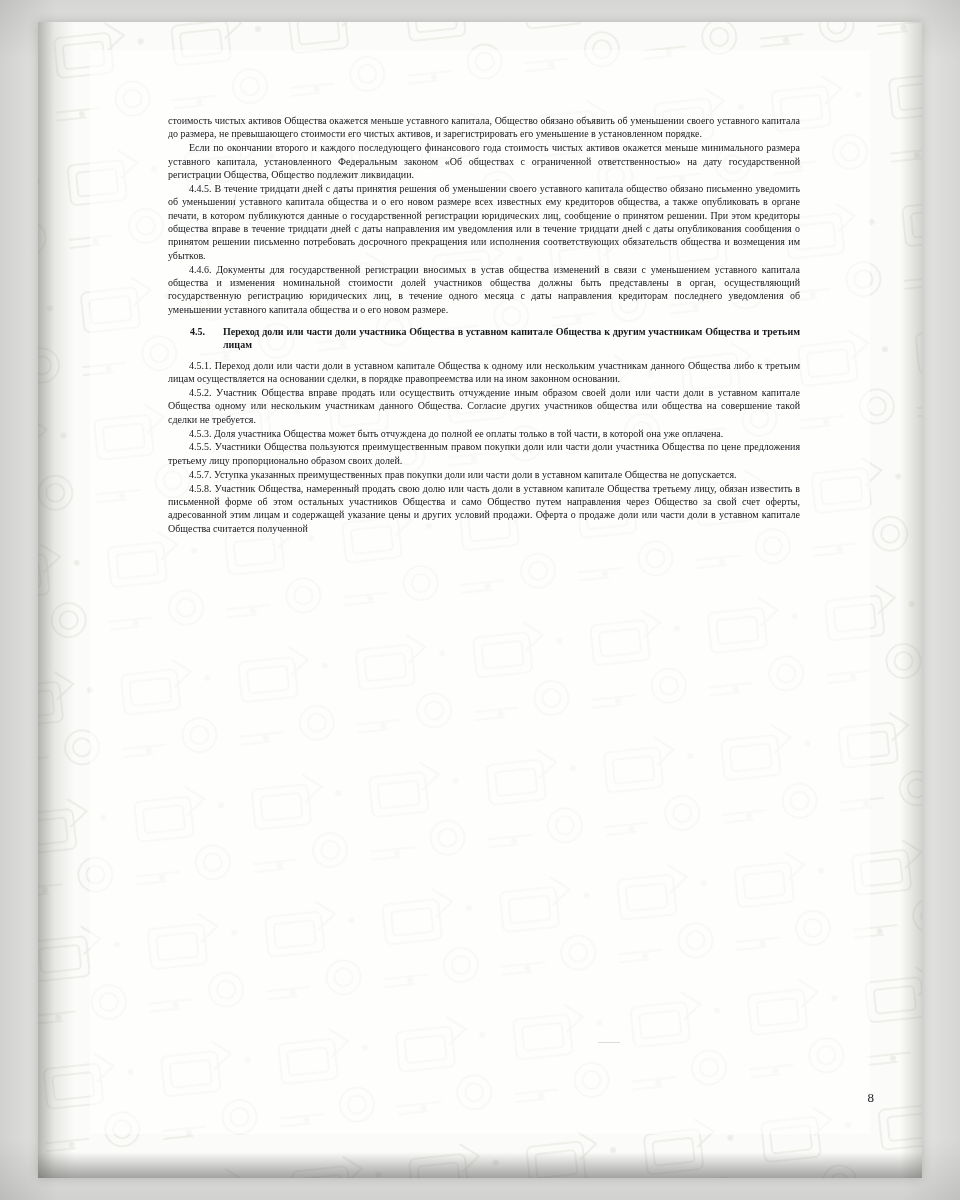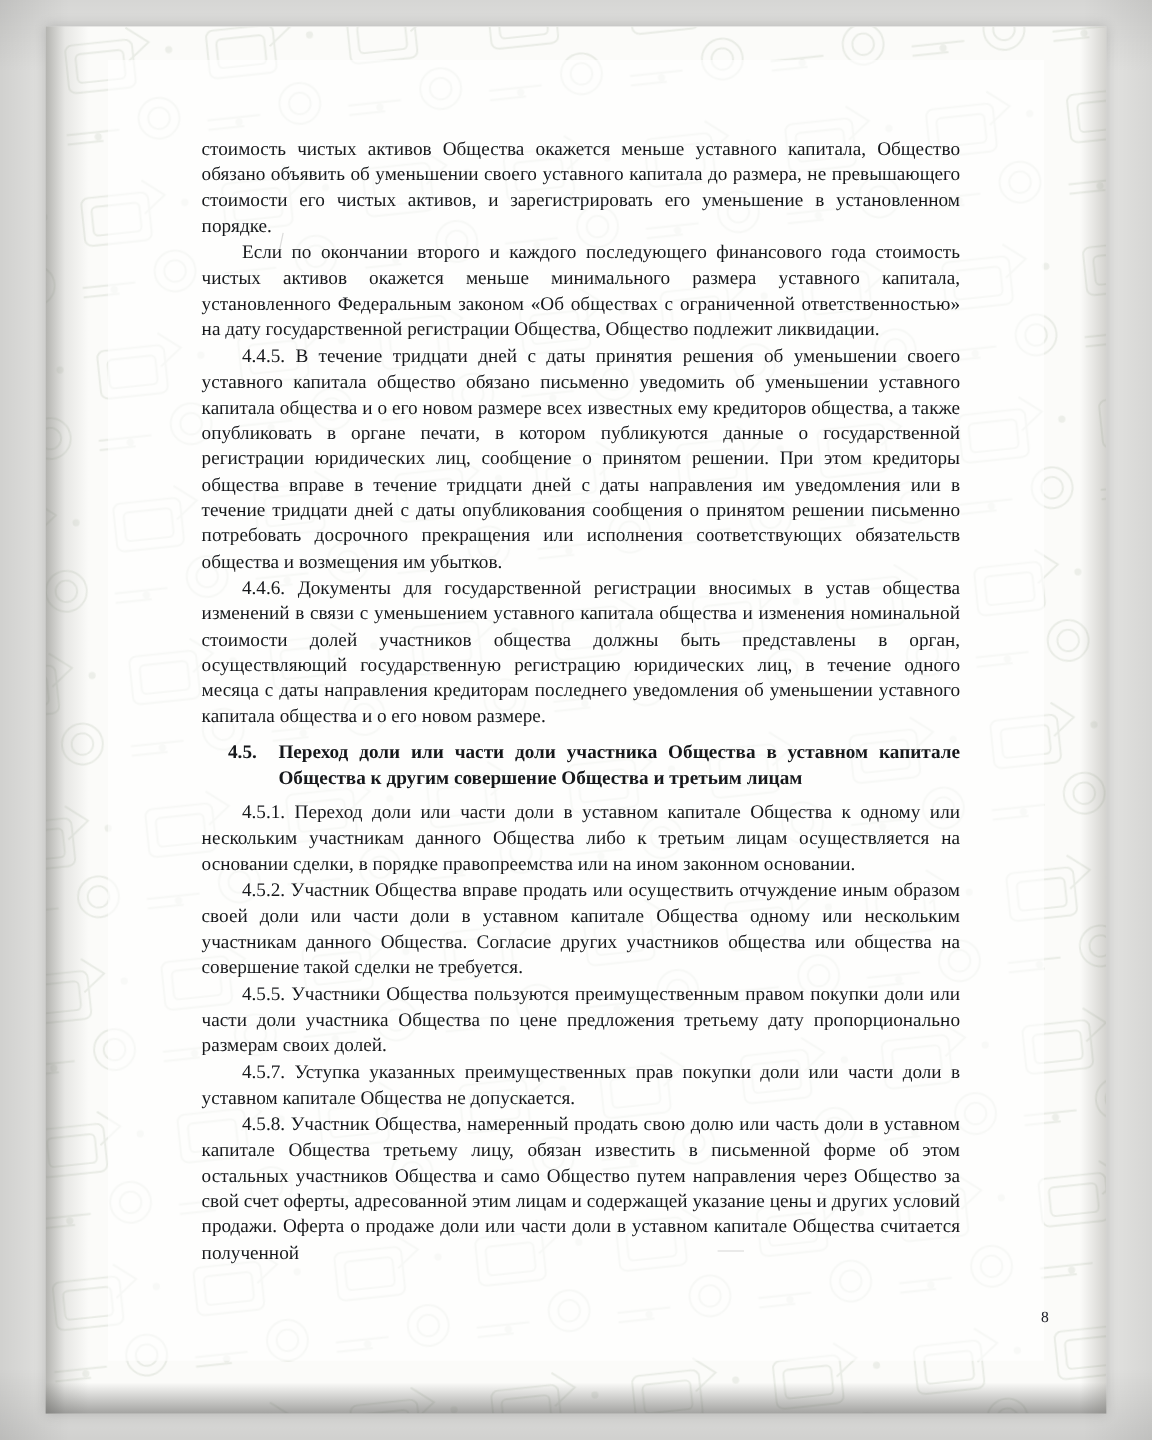--- a/index.html
+++ b/index.html
@@ -92,21 +92,21 @@
     pointer-events: none;
   }
 
   
   .doc-body {
     position: absolute;
     left: 130px;
     top: 92px;
     width: 632px;
     color: #16181b;
-    font-size: 16px;
+    font-size: 10px;
     line-height: 1.335;
     text-align: justify;
   }
   .doc-body p {
     margin: 0 0 0.06em 0;
     text-indent: 2.1em;
     text-align: justify;
     text-justify: inter-word;
   }
   .doc-body p.no-indent {
@@ -176,26 +176,27 @@
 
     <div class="doc-body">
 
       <p class="no-indent">стоимость чистых активов Общества окажется меньше уставного капитала, Общество обязано объявить об уменьшении своего уставного капитала до размера, не превышающего стоимости его чистых активов, и зарегистрировать его уменьшение в установленном порядке.</p>
       <p>Если по окончании второго и каждого последующего финансового года стоимость чистых активов окажется меньше минимального размера уставного капитала, установленного Федеральным законом «Об обществах с ограниченной ответственностью» на дату государственной регистрации Общества, Общество подлежит ликвидации.</p>
       <p>4.4.5. В течение тридцати дней с даты принятия решения об уменьшении своего уставного капитала общество обязано письменно уведомить об уменьшении уставного капитала общества и о его новом размере всех известных ему кредиторов общества, а также опубликовать в органе печати, в котором публикуются данные о государственной регистрации юридических лиц, сообщение о принятом решении. При этом кредиторы общества вправе в течение тридцати дней с даты направления им уведомления или в течение тридцати дней с даты опубликования сообщения о принятом решении письменно потребовать досрочного прекращения или исполнения соответствующих обязательств общества и возмещения им убытков.</p>
       <p>4.4.6. Документы для государственной регистрации вносимых в устав общества изменений в связи с уменьшением уставного капитала общества и изменения номинальной стоимости долей участников общества должны быть представлены в орган, осуществляющий государственную регистрацию юридических лиц, в течение одного месяца с даты направления кредиторам последнего уведомления об уменьшении уставного капитала общества и о его новом размере.</p>
 
       <div class="section-heading">
         <span class="num">4.5.</span>
-        <span class="txt">Переход доли или части доли участника Общества в уставном капитале Общества к другим совершение Общества и третьим лицам</span>
+        <span class="txt">Переход доли или части доли участника Общества в уставном капитале Общества к другим участникам Общества и третьим лицам</span>
       </div>
 
       <p>4.5.1. Переход доли или части доли в уставном капитале Общества к одному или нескольким участникам данного Общества либо к третьим лицам осуществляется на основании сделки, в порядке правопреемства или на ином законном основании.</p>
       <p>4.5.2. Участник Общества вправе продать или осуществить отчуждение иным образом своей доли или части доли в уставном капитале Общества одному или нескольким участникам данного Общества. Согласие других участников общества или общества на совершение такой сделки не требуется.</p>
-      <p>4.5.5. Участники Общества пользуются преимущественным правом покупки доли или части доли участника Общества по цене предложения третьему дату пропорционально размерам своих долей.</p>
+      <p>4.5.3. Доля участника Общества может быть отчуждена до полной ее оплаты только в той части, в которой она уже оплачена.</p>
+      <p>4.5.5. Участники Общества пользуются преимущественным правом покупки доли или части доли участника Общества по цене предложения третьему лицу пропорционально образом своих долей.</p>
       <p>4.5.7. Уступка указанных преимущественных прав покупки доли или части доли в уставном капитале Общества не допускается.</p>
       <p>4.5.8. Участник Общества, намеренный продать свою долю или часть доли в уставном капитале Общества третьему лицу, обязан известить в письменной форме об этом остальных участников Общества и само Общество путем направления через Общество за свой счет оферты, адресованной этим лицам и содержащей указание цены и других условий продажи. Оферта о продаже доли или части доли в уставном капитале Общества считается полученной</p>
     </div>
 
     <div class="page-number">8</div>
 
     <div class="stray" style="left:560px; top:1020px; width:22px; height:1px;"></div>
     <div class="stray" style="left:196px; top:172px; width:1px; height:14px; transform:rotate(12deg);"></div>
   </div>
 

